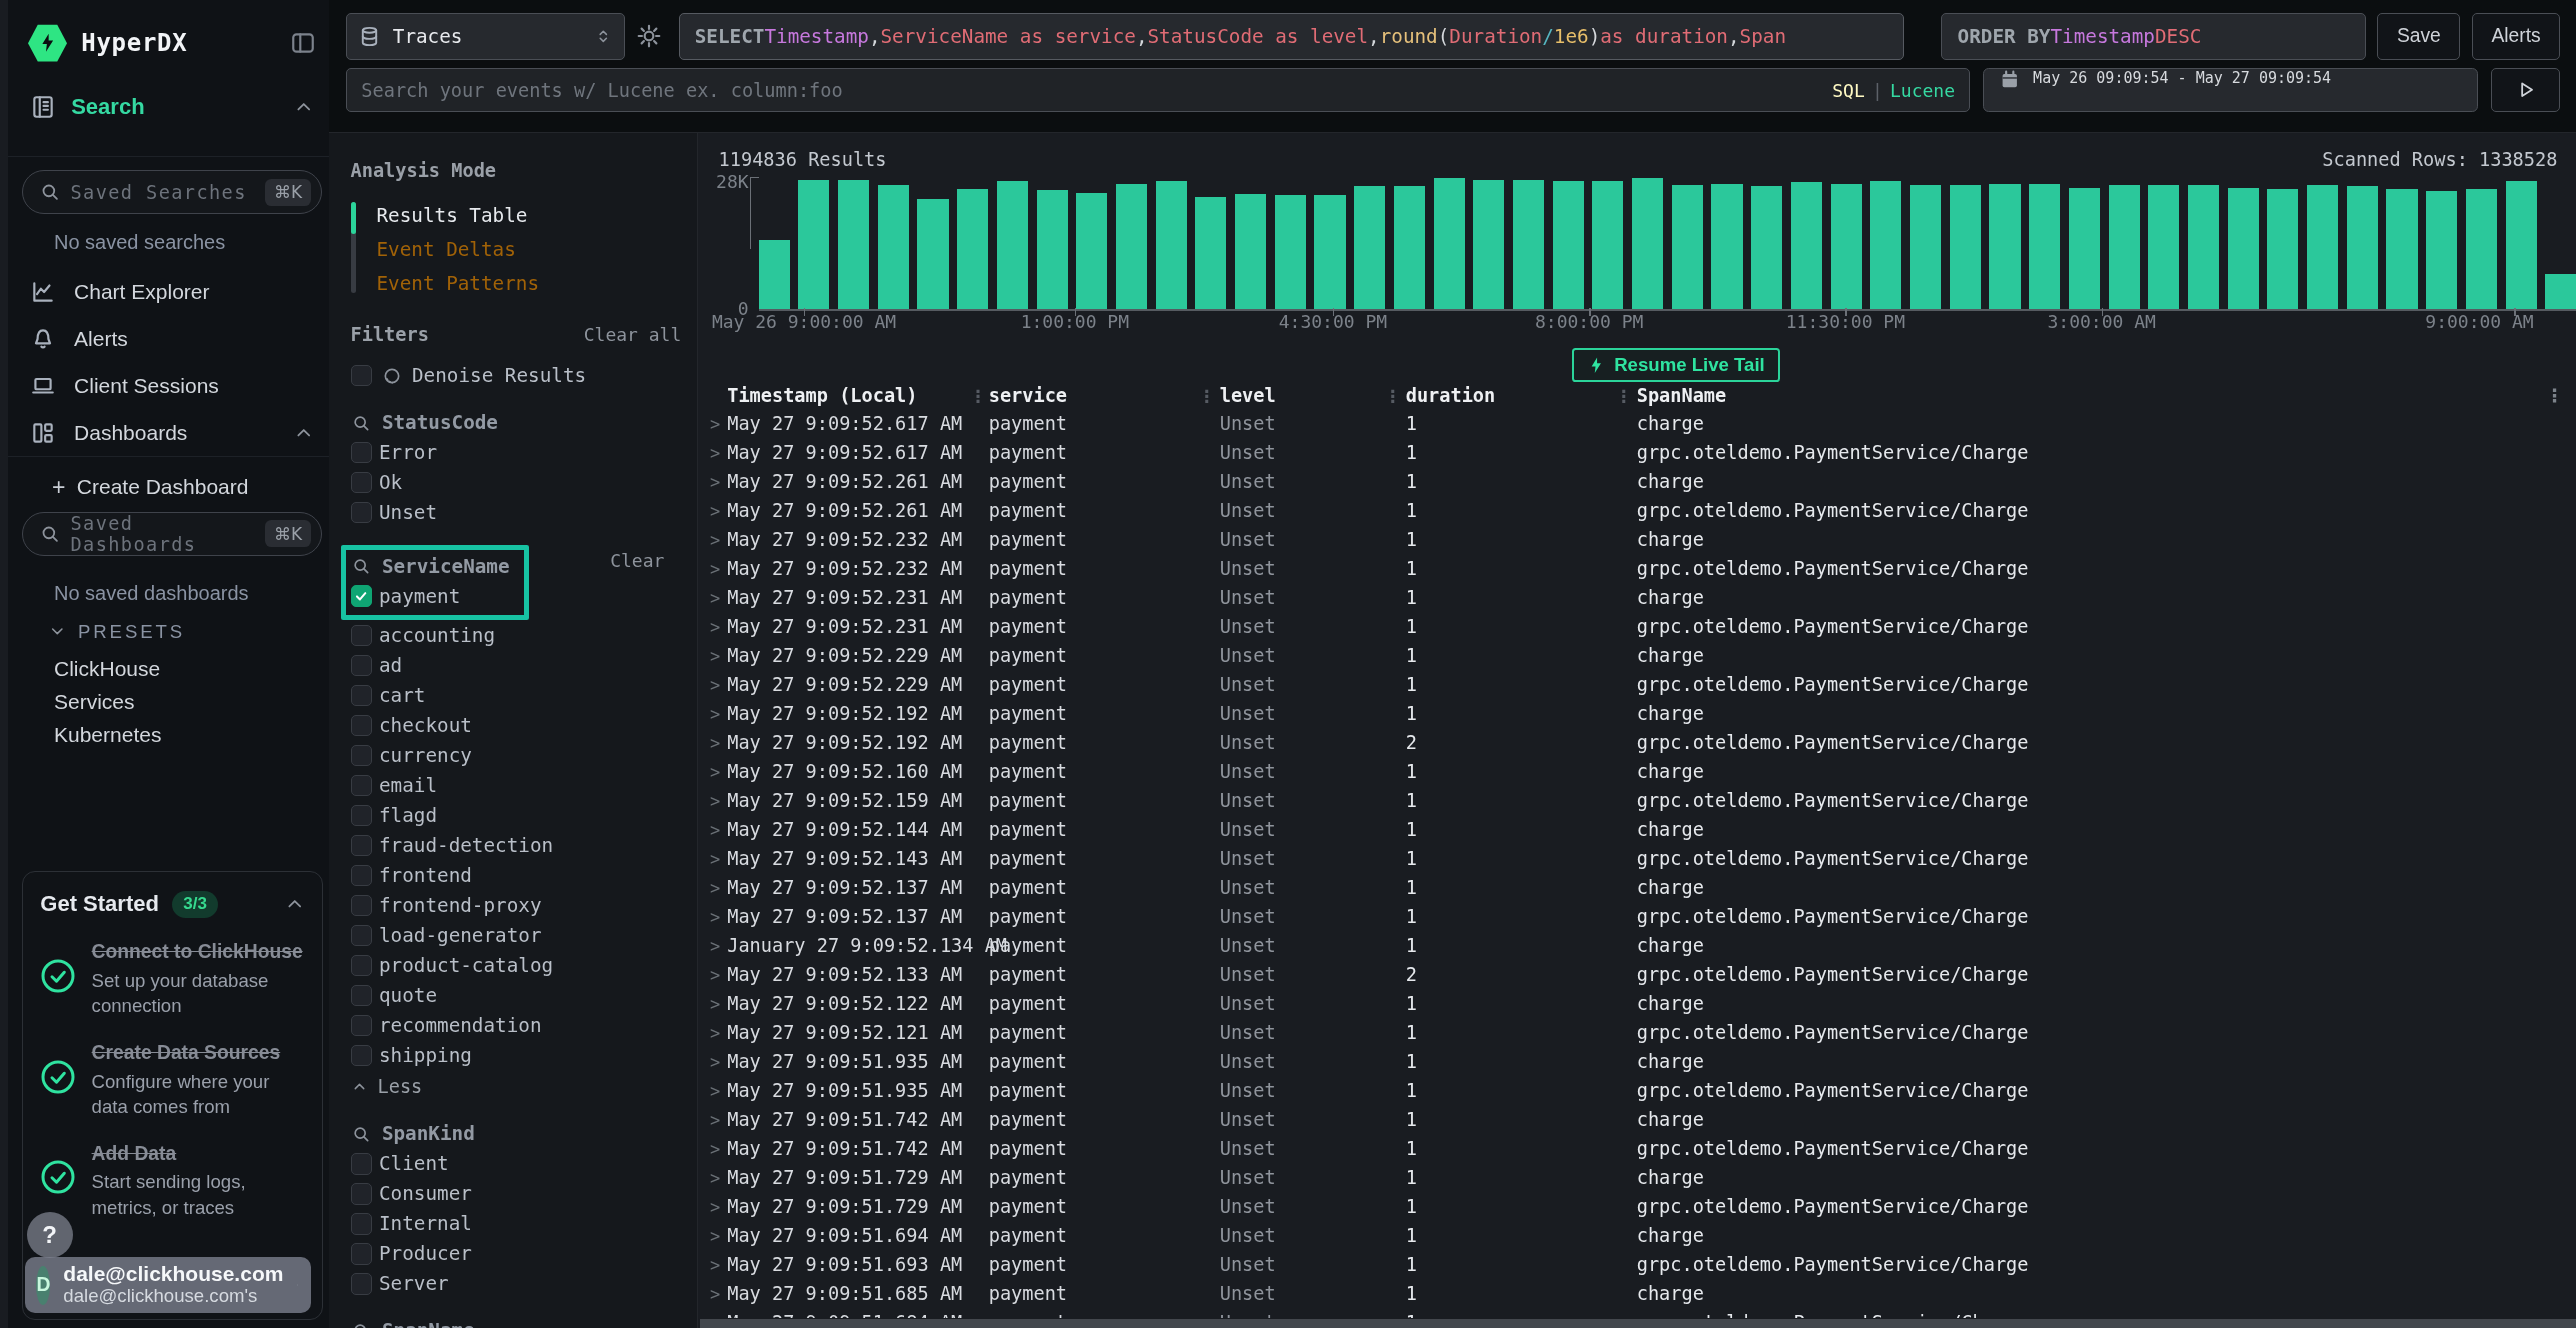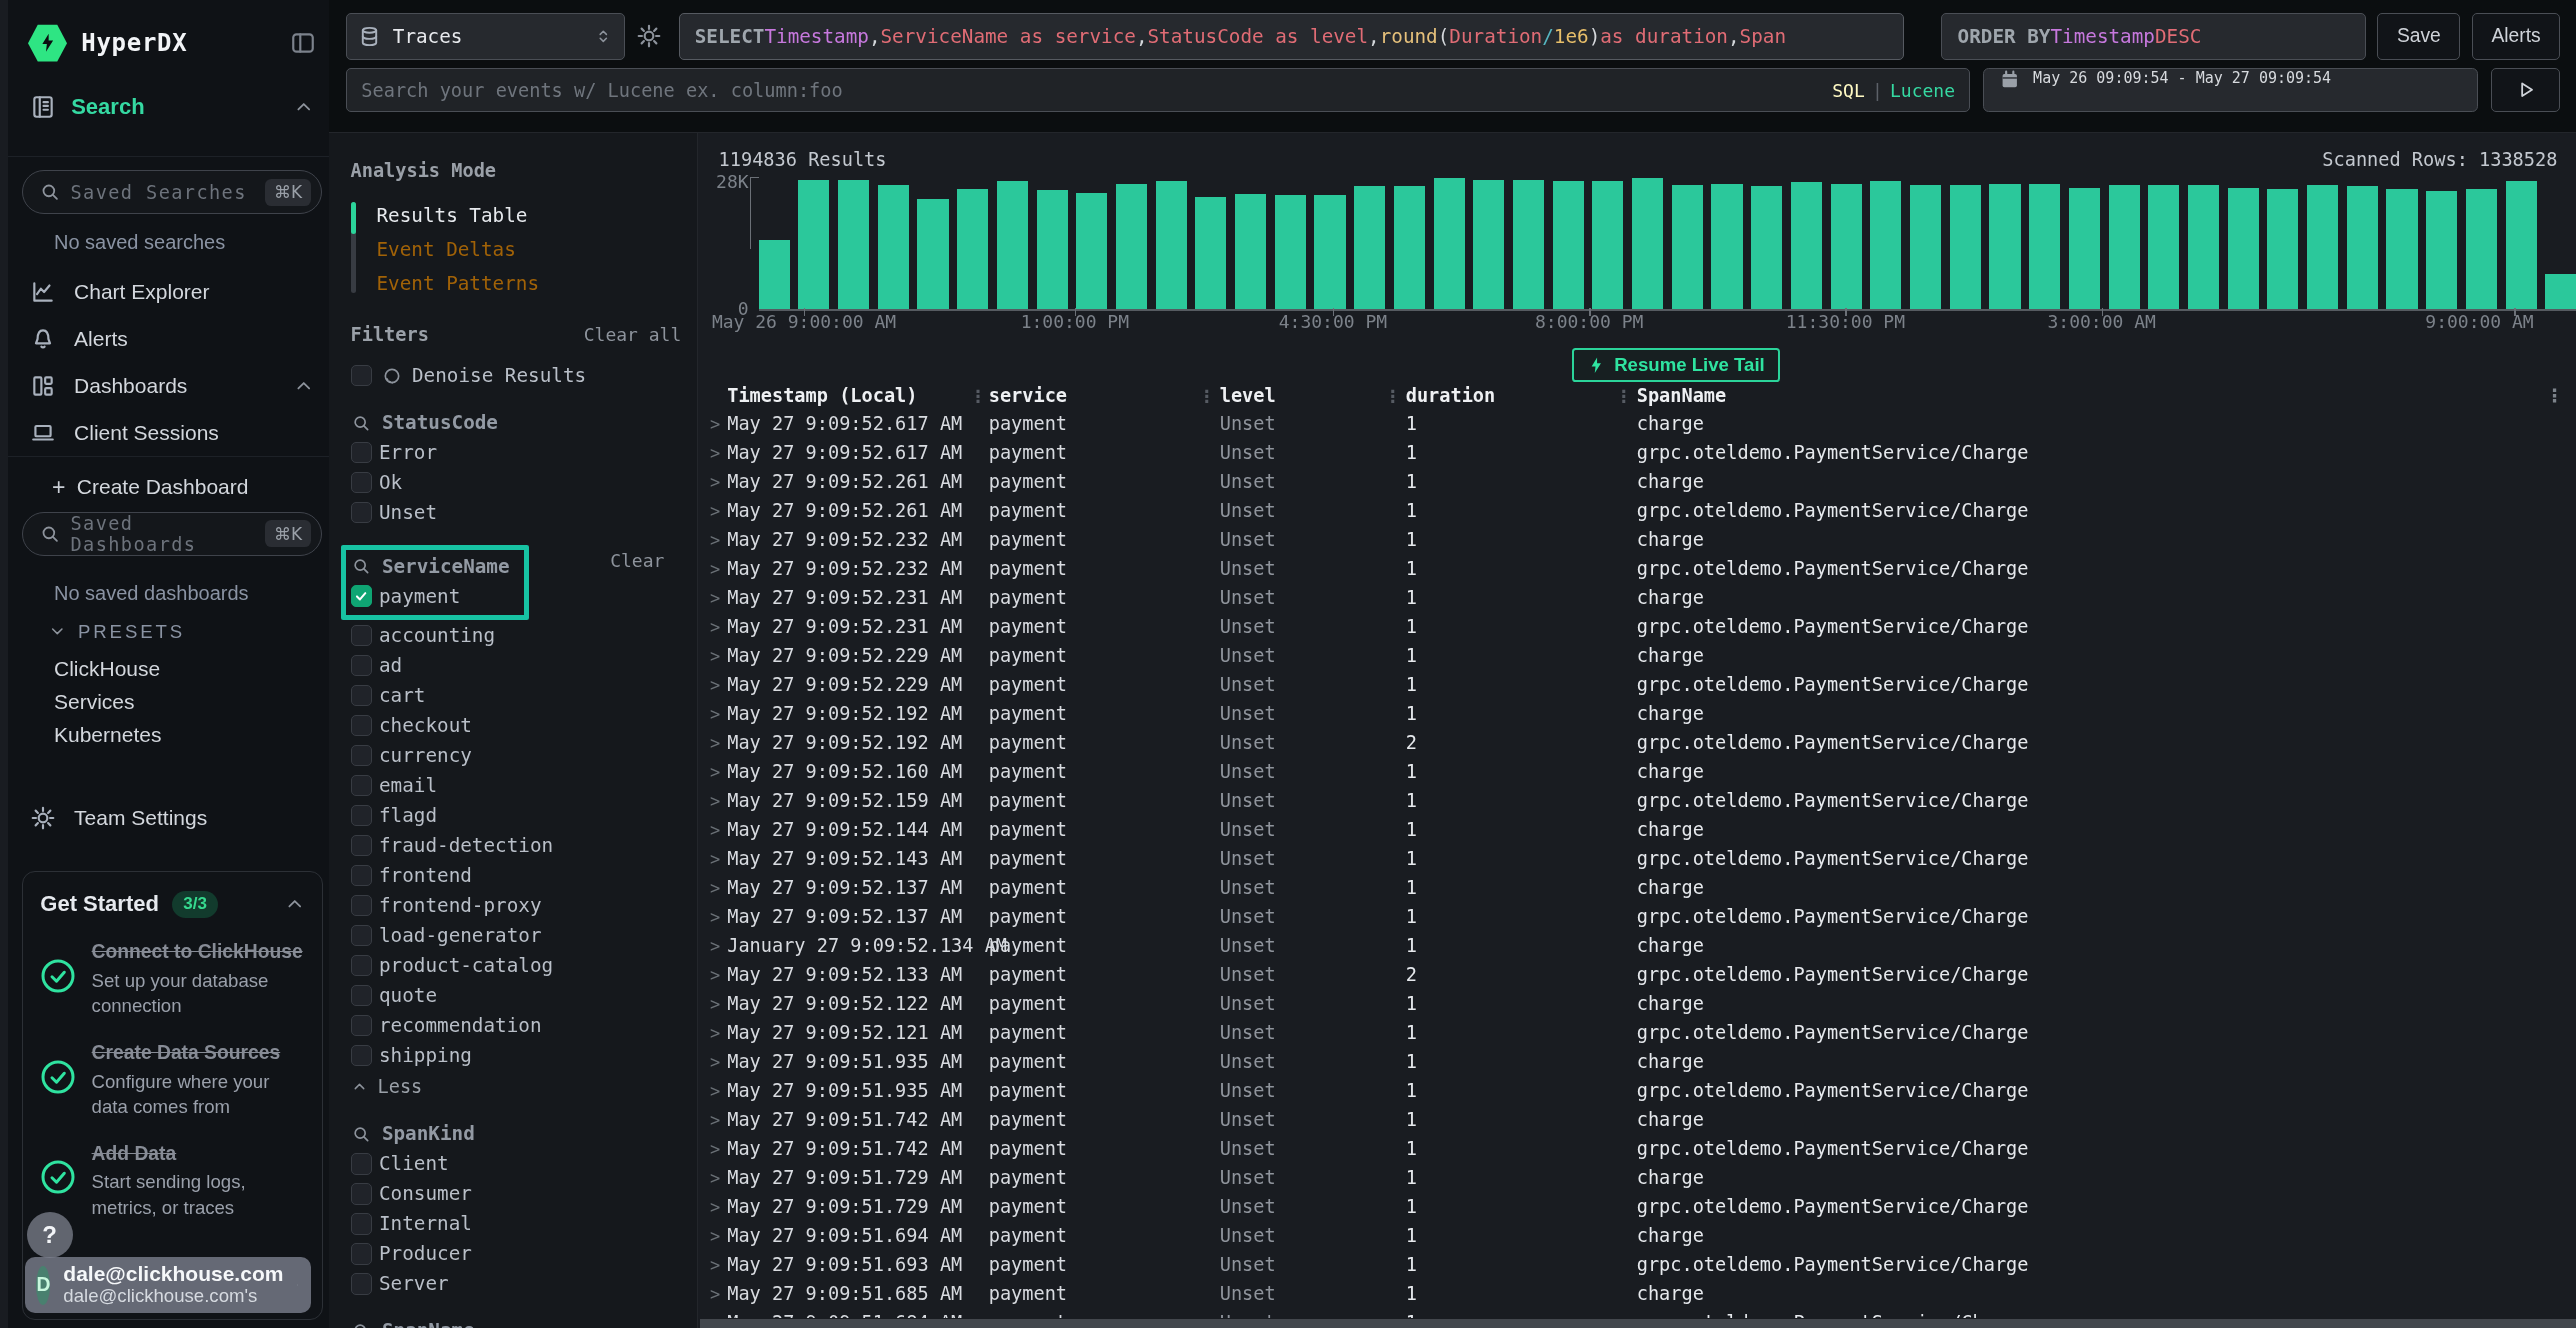--- a/index.html
+++ b/index.html
@@ -180,35 +180,35 @@
       </div>
       <div class="sb-item">
         <svg class="ic" width="26" height="26" viewBox="0 0 24 24">
             <path d="M12 4c-4 0-5 3.5-5 8l-1.5 4h13L17 12c0-4.5-1-8-5-8z"></path>
             <path d="M10.5 19a1.8 1.8 0 0 0 3 0"></path>
           </svg>
         <span class="grow">Alerts</span>
       </div>
       <div class="sb-item">
         <svg class="ic" width="26" height="26" viewBox="0 0 24 24">
+            <rect x="5" y="5.5" width="14" height="9.5" rx="1"></rect>
+            <path d="M3 18h18"></path>
+          </svg>
+        <span class="grow">Client Sessions</span>
+      </div>
+      <div class="sb-item">
+        <svg class="ic" width="26" height="26" viewBox="0 0 24 24">
             <rect x="4" y="4" width="6.5" height="16" rx="1"></rect>
             <rect x="14" y="4" width="6" height="6" rx="1"></rect>
             <rect x="14" y="14" width="6" height="6" rx="1"></rect>
           </svg>
         <span class="grow">Dashboards</span>
         <svg class="ic ic-dim" width="21.5" height="21.5" viewBox="0 0 24 24">
             <polyline points="6,15 12,9 18,15"></polyline>
           </svg>
-      </div>
-      <div class="sb-item">
-        <svg class="ic" width="26" height="26" viewBox="0 0 24 24">
-            <rect x="5" y="5.5" width="14" height="9.5" rx="1"></rect>
-            <path d="M3 18h18"></path>
-          </svg>
-        <span class="grow">Client Sessions</span>
       </div>
     </div>
     <div class="sb-divider" style="margin-top:0"></div>
 
     <div class="sb-create">
       <span class="plus">+</span>
       <span>Create Dashboard</span>
     </div>
 
     <div class="pill-input" style="margin-top:11.4px">
@@ -230,27 +230,20 @@
     <div class="preset-item" style="margin-top:10px">
         <span>ClickHouse</span>
       </div>
     <div class="preset-item">
         <span>Services</span>
       </div>
     <div class="preset-item">
         <span>Kubernetes</span>
       </div>
 
-    <div class="sb-item team-row">
-      <svg class="ic" width="26" height="26" viewBox="0 0 24 24">
-          <circle cx="12" cy="12" r="4"></circle>
-          <path d="M12 2.5v3M12 18.5v3M2.5 12h3M18.5 12h3M5.2 5.2l2.1 2.1M16.7 16.7l2.1 2.1M5.2 18.8l2.1-2.1M16.7 7.3l2.1-2.1"></path>
-        </svg>
-      <span class="grow">Team Settings</span>
-    </div>
 
     <div class="gs-card">
       <div class="gs-title-row">
         <span class="gs-title">Get Started</span>
         <span class="gs-badge">3/3</span>
         <span class="sp"></span>
         <svg class="ic ic-dim" width="21.5" height="21.5" viewBox="0 0 24 24">
             <polyline points="6,15 12,9 18,15"></polyline>
           </svg>
       </div>

